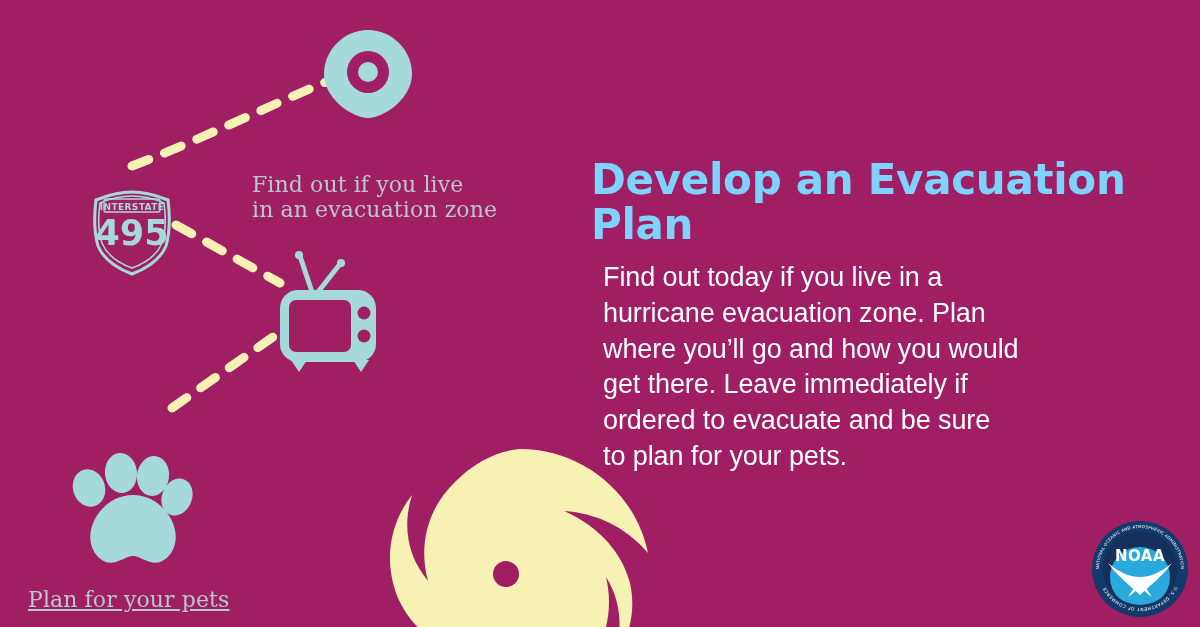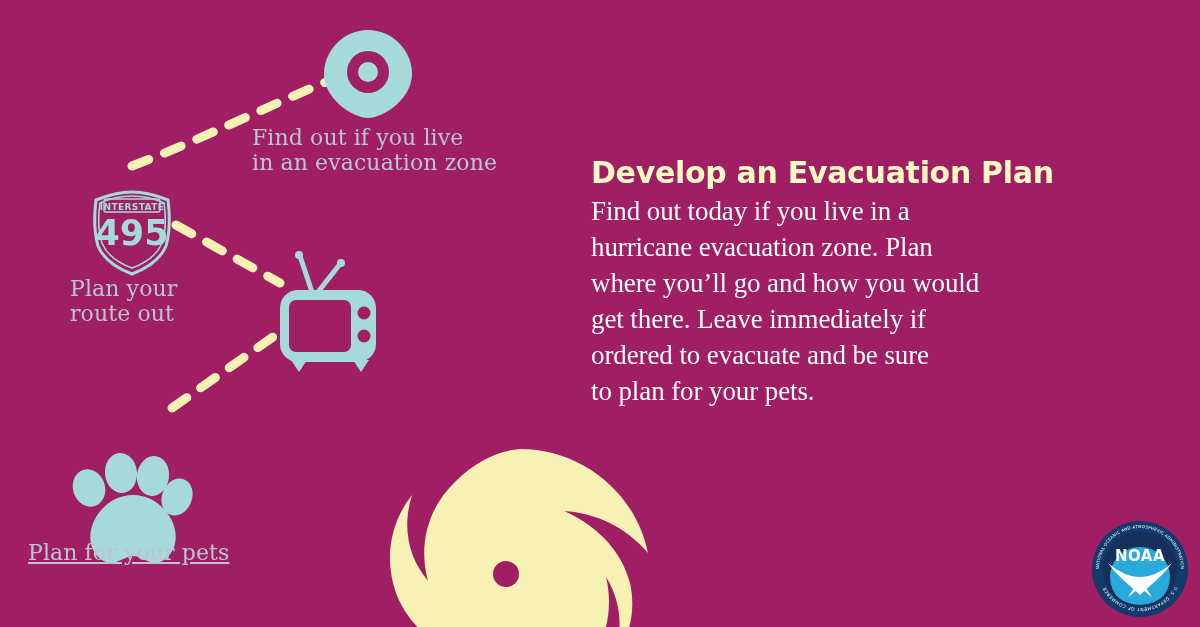--- a/index.html
+++ b/index.html
@@ -33,49 +33,50 @@
   }
 
   .node-label {
     position: absolute;
     color: #B9C6D2;
     font-family: "DejaVu Serif", serif;
     font-size: 22px;
     line-height: 1.12;
     letter-spacing: 0.1px;
     white-space: pre-line;
+    margin-top: 47px;
   }
   #label-zone   { left: 252px; top: 126px; }
   #label-route  { left: 70px;  top: 277px; }
   #label-orders { left: 286px; top: 374px; }
   #label-pets   { left: 28px;  top: 541px; text-decoration: underline; }
 
   
   .right-col {
     position: absolute;
     left: 591px;
     top: 157px;
     width: 560px;
   }
   .headline {
-    color: #fef9c3;
+    color: #7dd3fc;
     font-family: "DejaVu Sans", sans-serif;
     font-weight: bold;
-    font-size: 30px;
+    font-size: 42px;
     line-height: 1.08;
     letter-spacing: -0.3px;
     margin: 0 0 5px 0;
   }
   .body-copy {
     color: #FFFFFF;
-    font-family: Liberation Serif, serif;
+    font-family: Liberation Sans, sans-serif;
     font-size: 27px;
     line-height: 1.33;
     letter-spacing: -0.1px;
-    margin: 0;
+    margin: 12px;
     white-space: pre-line;
   }
 
   
   .swirl {
     position: absolute;
     left: 368px;
     top: 441px;
     width: 300px;
     height: 300px;
@@ -186,22 +187,20 @@
                C 152 568 142 556 133 556
                C 124 556 114 568 102 560
                C 90 552 87 536 94 521
                C 100 508 114 495 133 495 Z" fill="#A6DADA"></path>
     </g>
   </svg>
 
   <div class="node-label" id="label-zone">Find out if you live
 in an evacuation zone</div>
 
-  <div class="node-label" id="label-route">Plan your
-route out</div>
 
 
   <div class="node-label" id="label-pets">Plan for your pets</div>
 
   <div class="right-col">
     <h1 class="headline">Develop an Evacuation Plan</h1>
     <p class="body-copy">Find out today if you live in a
 hurricane evacuation zone. Plan
 where you’ll go and how you would
 get there. Leave immediately if

